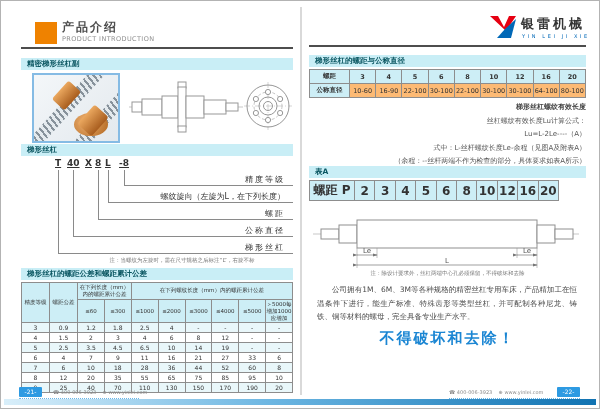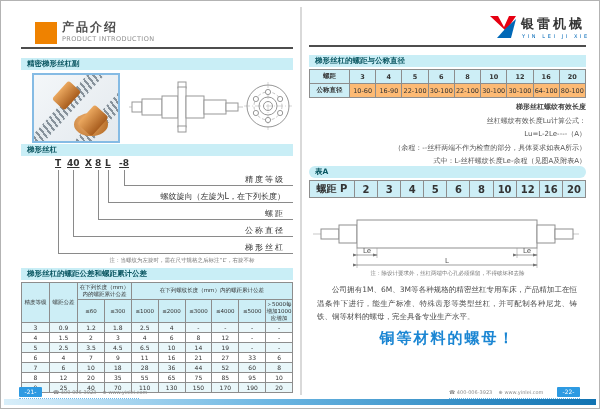--- a/index.html
+++ b/index.html
@@ -17,21 +17,21 @@
   .rule-r{left:308px;top:44px;width:277px;height:2px;background:#4d4d4d;}
   .brand-cn{left:520px;top:14px;font-size:13px;font-weight:bold;color:#333;letter-spacing:3px;}
   .brand-en{left:521px;top:32px;font-size:5px;color:#0068b7;letter-spacing:2.6px;}
   
   .bar{height:12px;background:#c9eef6;color:#0a5661;font-size:7.5px;font-weight:bold;
     line-height:12px;padding-left:6px;box-sizing:border-box;}
   .bar1{left:20px;top:57px;width:272px;}
   .bar2{left:20px;top:143px;width:272px;}
   .bar3{left:20px;top:267px;width:272px;}
   .barR1{left:308px;top:54px;width:277px;}
-  .barRA{left:308px;top:165px;width:277px;border-radius:6px;}
+  .barRA{left:308px;top:165px;width:277px;}
   
   .photo{left:31px;top:72px;width:84px;height:66px;border:2px solid #85bbe4;background:
     linear-gradient(135deg,#f4f7f9,#e3e9ee);overflow:hidden;}
   .rod{position:absolute;height:13px;border-radius:6px;
     background:repeating-linear-gradient(100deg,#87929b 0 2px,#e4eaee 2px 5px);}
   .rod1{width:140px;left:-34px;top:22px;transform:rotate(-48deg);}
   .rod2{width:140px;left:-14px;top:52px;transform:rotate(-48deg);}
   .nut{position:absolute;border-radius:3px;background:linear-gradient(#eba85f,#a85d1e);}
   .nut1{left:20px;top:12px;width:25px;height:17px;transform:rotate(-48deg);}
   .nutflange{left:40px;top:38px;width:34px;height:23px;border-radius:50%;background:
@@ -48,21 +48,21 @@
   .note2{left:308px;top:269px;width:277px;}
   
   table{border-collapse:collapse;table-layout:fixed;}
   td,th{border:1px solid #8d8d8d;text-align:center;vertical-align:middle;color:#333;
     padding:1px 0;font-weight:normal;}
   .tbl3{left:20px;top:281px;width:272px;font-size:6px;}
   .tbl3 thead th{background:#cdeef6;font-size:5.5px;line-height:1.25;}
   .tbl3 tbody tr:nth-child(odd){background:#e9f7fa;}
   .tbl3 tbody tr:nth-child(even){background:#ffffff;}
   .tblR{left:308px;top:68px;width:277px;font-size:6.5px;}
-  .tblA{left:308px;top:179px;width:277px;font-size:10px;}
+  .tblA{left:308px;top:179px;width:250px;font-size:12px;}
   .tblR td,.tblA td{height:11px;background:#fdba74;}
   .tblR tr:first-child td,.tblA tr:first-child td{background:#cdeef6;font-weight:bold;}
   .tblR td:first-child,.tblA td:first-child{background:#cdeef6;font-weight:bold;}
   
   .formula{left:308px;top:100px;width:277px;text-align:center;font-size:7px;color:#555;}
   .formula div{height:13.5px;line-height:13.5px;text-align:right;}
   .para{left:316px;top:282px;width:260px;font-size:7.5px;line-height:1.8;color:#4a4a4a;
     text-align:justify;text-indent:2em;}
   .slogan{left:308px;top:328px;width:277px;text-align:center;font-size:15px;font-weight:bold;
     color:#1b86d3;letter-spacing:2px;}
@@ -311,22 +311,22 @@
             <td>64-100</td>
             <td>80-100</td>
           </tr>
         </tbody>
     </table>
 
     <div class="abs formula">
       <div style="font-weight:bold;color:#444;">梯形丝杠螺纹有效长度</div>
       <div>丝杠螺纹有效长度Lu计算公式：</div>
       <div>Lu=L-2Le----（A）</div>
+      <div>式中：L-丝杆螺纹长度Le-余程（见图A及附表A）</div>
       <div>（余程：--丝杆两端不作为检查的部分，具体要求如表A所示）</div>
-      <div>式中：L-丝杆螺纹长度Le-余程（见图A及附表A）</div>
     </div>
 
     <div class="abs bar barRA">表A</div>
 
     <table class="abs tblA">
       <colgroup>
           <col style="width:45px">
         </colgroup>
       <tbody>
           <tr>
@@ -372,21 +372,21 @@
       </g>
       <text x="54" y="45" font-size="7" fill="#555" text-anchor="middle">Le</text>
       <text x="214" y="45" font-size="7" fill="#555" text-anchor="middle">Le</text>
       <text x="134" y="55" font-size="7" fill="#555" text-anchor="middle">L</text>
     </svg>
 
     <div class="abs note note2">注：除设计要求外，丝杠两端中心孔必须保留，不得破坏和去除</div>
 
     <div class="abs para">公司拥有1M、6M、3M等各种规格的精密丝杠专用车床，产品精加工在恒温条件下进行，能生产标准、特殊齿形等类型丝杠，并可配制各种尼龙、铸铁、铜等材料的螺母，完全具备专业生产水平。</div>
 
-    <div class="abs slogan">铜等材料的螺母！</div>
+    <div class="abs slogan">不得破坏和去除！</div>
 
     <div class="abs ft-text" style="left:448px;top:388px;">
       <span>☎</span>
       <span>400-006-3923</span>
       &nbsp;&nbsp;
       <span>⊕</span>
       <span>www.yinlei.com</span>
     </div>
     <div class="abs badge" style="left:556px;top:386px;">-22-</div>
     <div class="abs dotline" style="left:448px;top:397px;width:131px;"></div>

